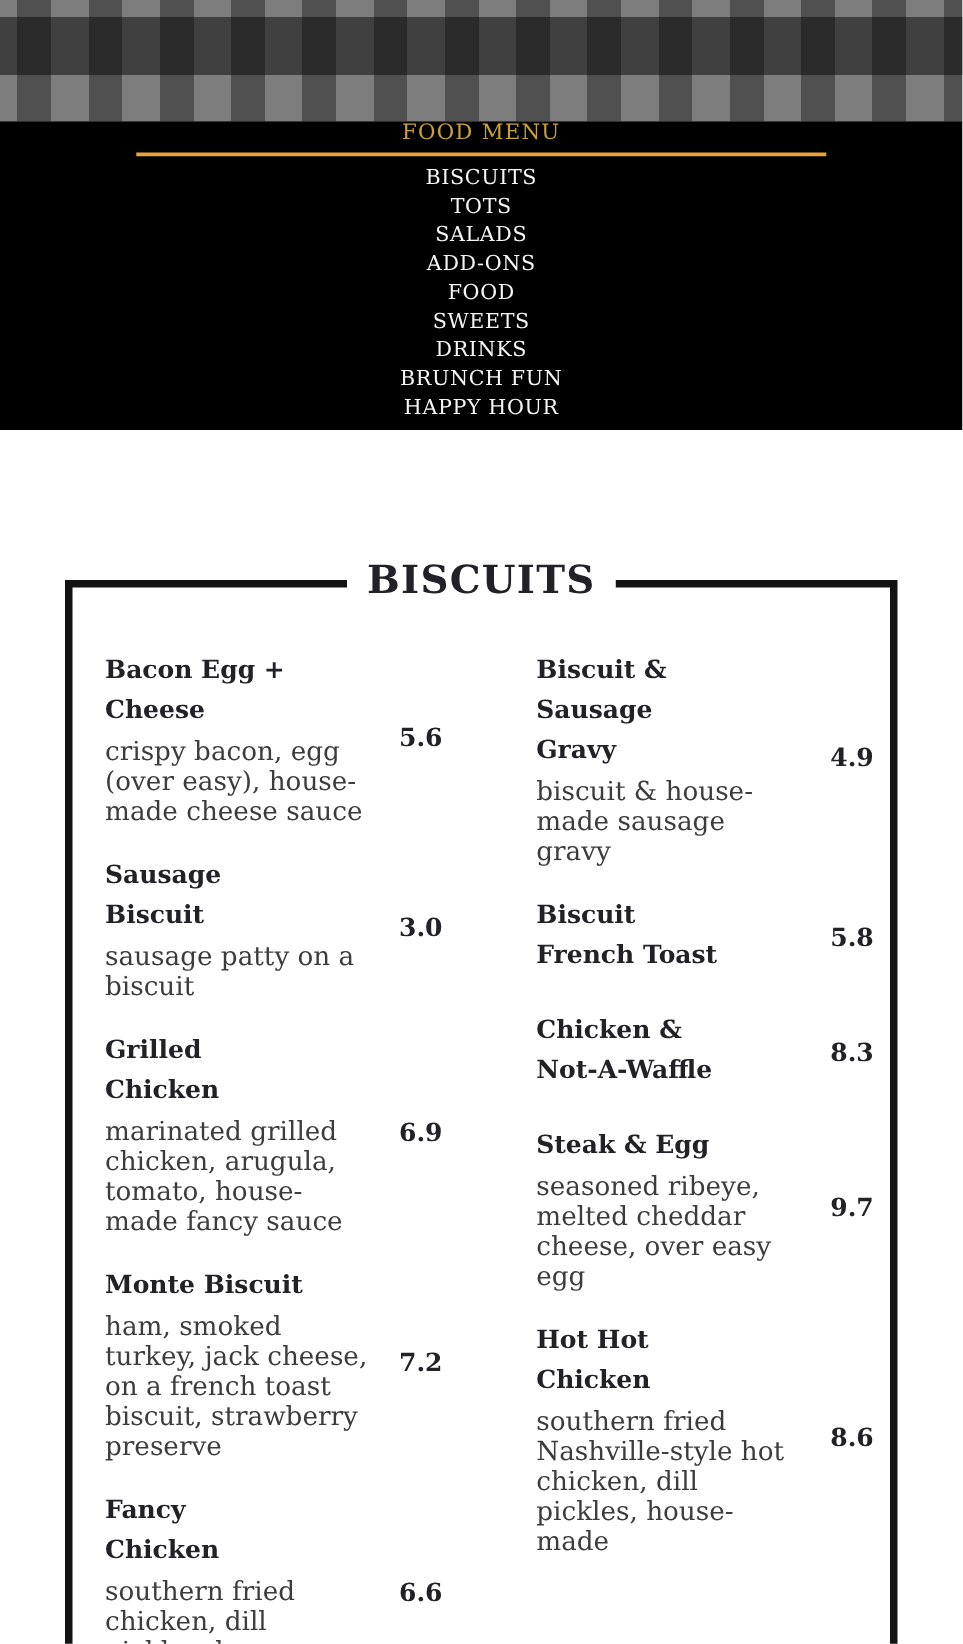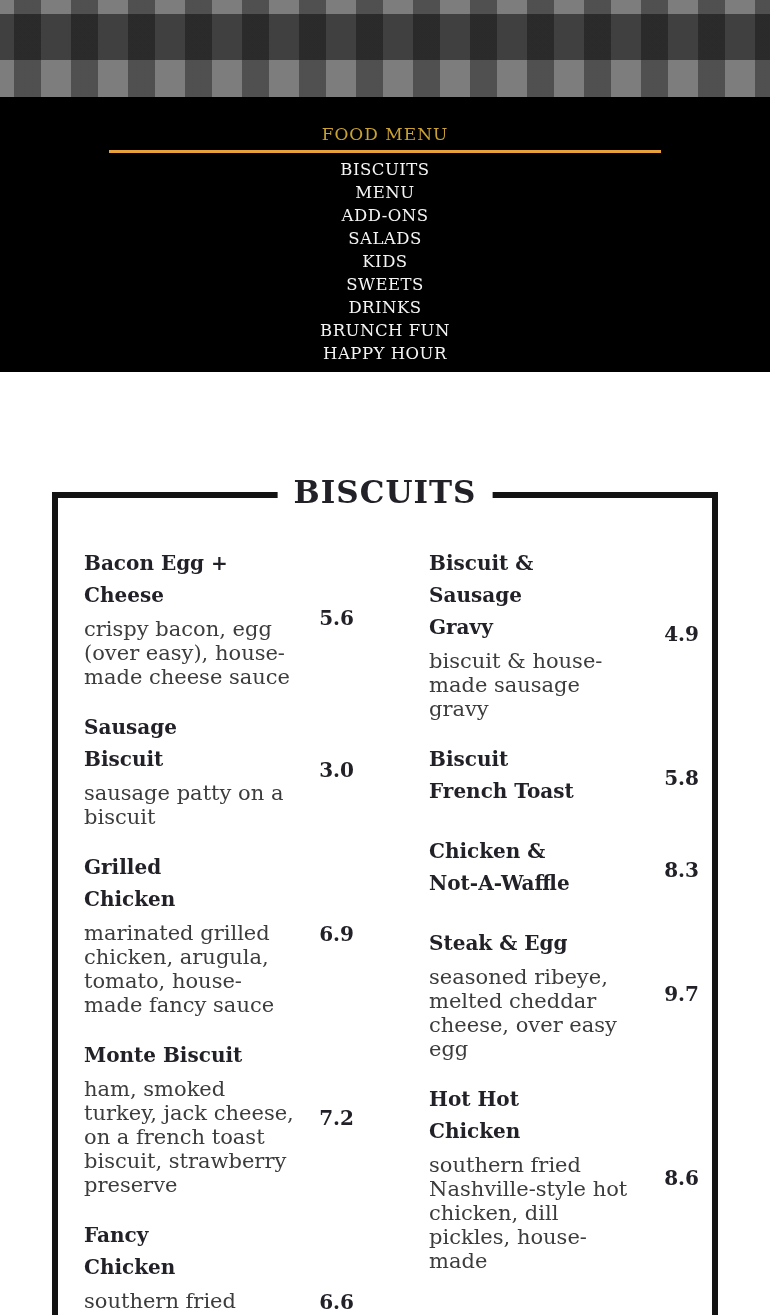--- a/index.html
+++ b/index.html
@@ -20,21 +20,21 @@
     height:97px;
     background-color:#7d7d7d;
     background-image:
       linear-gradient(180deg, rgba(0,0,0,0) 0 14px, rgba(8,8,8,0.52) 14px 60px, rgba(0,0,0,0) 60px 100%),
       repeating-linear-gradient(90deg, rgba(0,0,0,0) 0 14px, rgba(12,12,12,0.40) 14px 41px, rgba(0,0,0,0) 41px 57px);
   }
   
   .nav{
     background:var(--nav-bg);
     text-align:center;
-    padding:28px 0 7px;
+    padding:0 0 7px;
     text-decoration:underline;
   }
   .nav-title{
     color:var(--gold-text);
     font-size:17px;
     line-height:19px;
     letter-spacing:1px;
   }
   .nav-rule{
     width:552px;height:3px;background:var(--gold-line);
@@ -105,24 +105,24 @@
 <body>
 
 <div class="page">
   <div class="plaid"></div>
 
   <header class="nav">
     <div class="nav-title">FOOD MENU</div>
     <div class="nav-rule"></div>
     <nav class="nav-links" id="nav-links">
         <a href="#">BISCUITS</a>
-        <a href="#">MENU</a>
+        <a href="#">TOTS</a>
+        <a href="#">SALADS</a>
         <a href="#">ADD-ONS</a>
-        <a href="#">SALADS</a>
-        <a href="#">KIDS</a>
+        <a href="#">FOOD</a>
         <a href="#">SWEETS</a>
         <a href="#">DRINKS</a>
         <a href="#">BRUNCH FUN</a>
         <a href="#">HAPPY HOUR</a>
       </nav>
   </header>
 
   <main class="content">
     <section class="menu-box">
       <h2 class="box-title">BISCUITS</h2>

